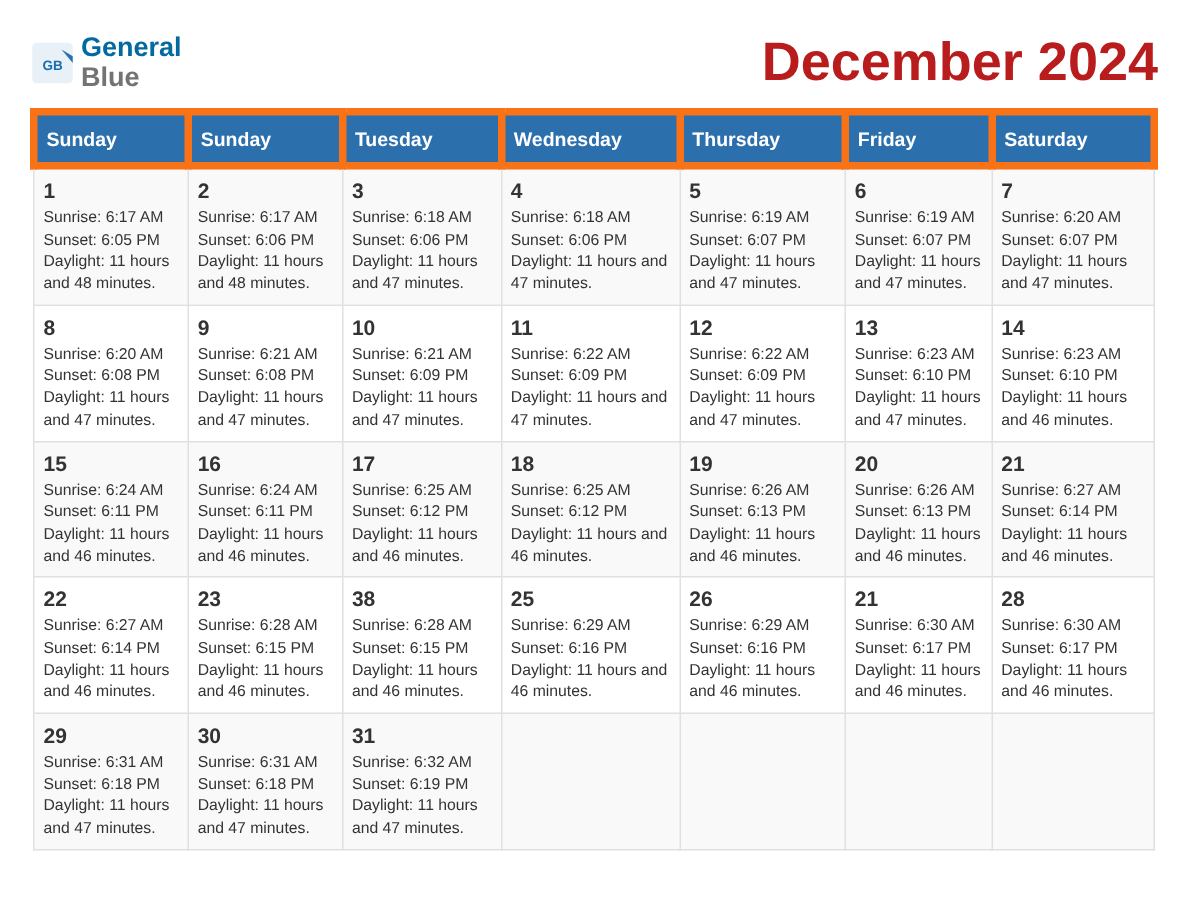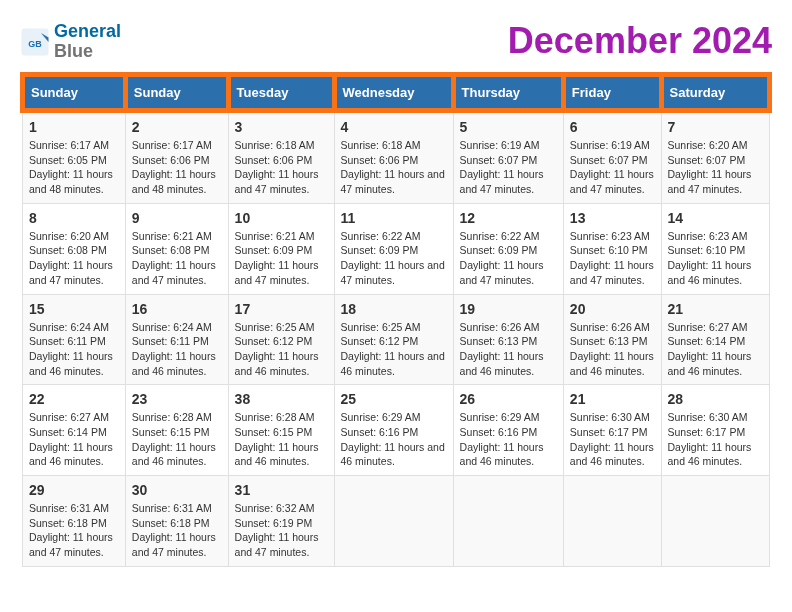--- a/index.html
+++ b/index.html
@@ -33,21 +33,21 @@
     .logo-icon {
       width: 30px;
       height: 30px;
     }
     .title-area {
       text-align: right;
     }
     .month-title {
       font-size: 36px;
       font-weight: bold;
-      color: #a21caf;
+      color: #b91c1c;
     }
     .subtitle {
       font-size: 16px;
       color: #555;
     }
     table {
       width: 100%;
       border-collapse: collapse;
       font-size: 11px;
     }

